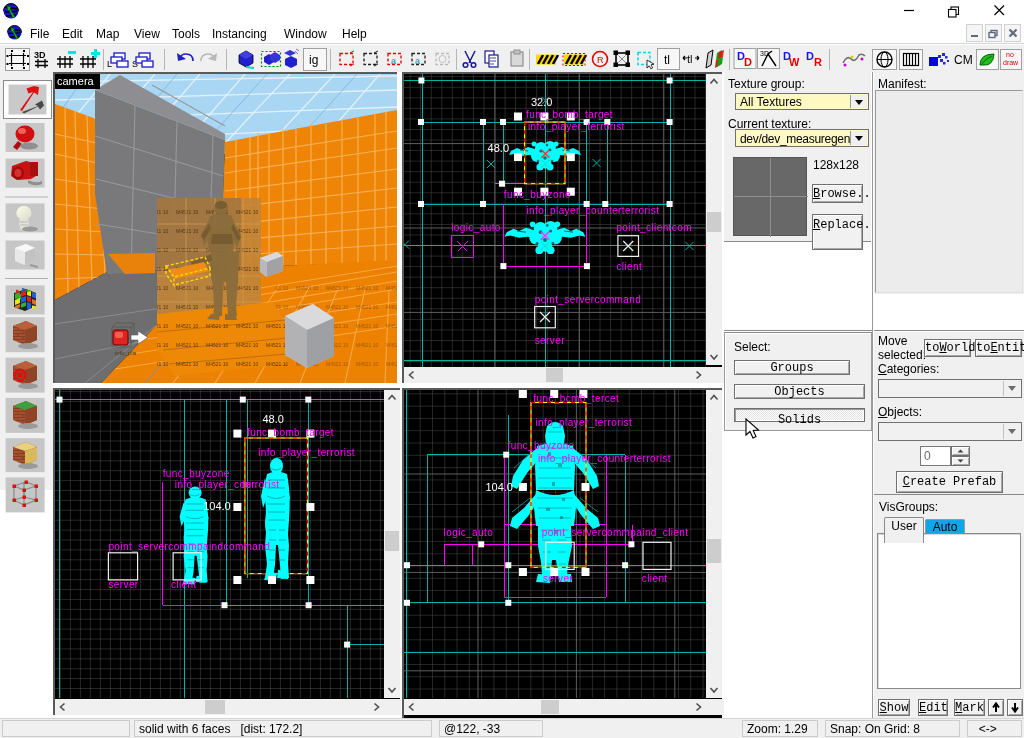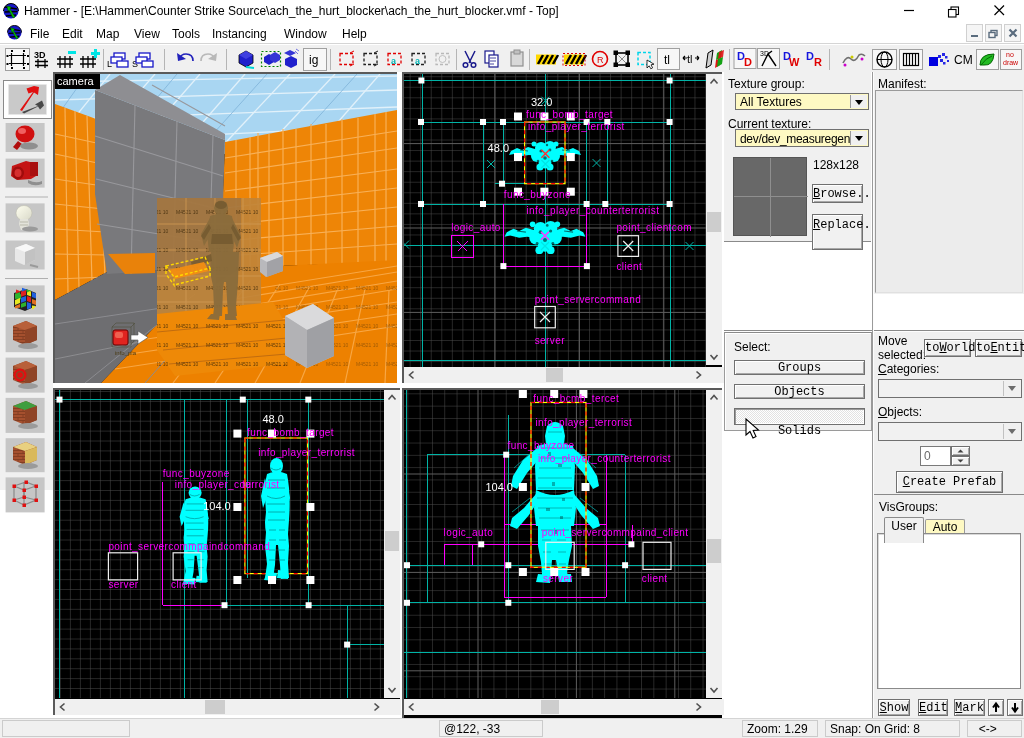--- a/index.html
+++ b/index.html
@@ -34,21 +34,20 @@
 <body>
 <div id="app">
 
   <div id="titlebar">
     <svg class="abs" style="left:3px;top:3px" width="16" height="16" viewBox="0 0 16 16">
       <circle cx="8" cy="8" r="7.5" fill="#1616c8"></circle>
       <path d="M0.5 8 A7.5 7.5 0 0 1 15.5 8" fill="none" stroke="#000" stroke-width="1"></path>
       <path d="M2 4 L14 6 M1.5 9 L14.5 8.5 M3 13 L13 12" stroke="#000" stroke-width="1.4" fill="none"></path>
       <path d="M4 3 l4 1 l-1 2 l5 8 l-2 1 l-4 -8 l-1 1 z" fill="#00c400" stroke="#004a00" stroke-width="0.5"></path>
     </svg>
-    <div id="titletext">Hammer - [E:\Hammer\Counter Strike Source\ach_the_hurt_blocker\ach_the_hurt_blocker.vmf - Top]</div>
     <svg class="abs" style="left:896px;top:0" width="128" height="22" viewBox="0 0 128 22">
       <path d="M8 10.5 h10" stroke="#000" stroke-width="1.2"></path>
       <rect x="55" y="7" width="7.5" height="7.5" fill="none" stroke="#000" stroke-width="1.1"></rect>
       <rect x="52.5" y="9.5" width="7.5" height="7.5" fill="#fff" stroke="#000" stroke-width="1.1"></rect>
       <path d="M98.5 5.5 l9.5 9.5 M108 5.5 l-9.5 9.5" stroke="#000" stroke-width="1.2"></path>
     </svg>
   </div>
 
   <div id="menubar">
     <svg class="abs" style="left:7px;top:3px" width="15" height="15" viewBox="0 0 16 16">
@@ -923,23 +922,23 @@
 
     <div class="abs grey" style="left:150px;top:0;width:150px;height:222px"></div>
     <div class="abs label" style="left:154px;top:5px">Manifest:</div>
     <div class="abs" style="left:151px;top:18px;width:148px;height:203px;background:#ececec;border:1px solid #9a9a9a;border-right-color:#e0e0e0;border-bottom-color:#e0e0e0"></div>
 
     <div class="abs" style="left:0;top:258px;width:300px;height:1px;background:#8a8a8a"></div>
     <div class="abs" style="left:0;top:259px;width:300px;height:1px;background:#fdfdfd"></div>
 
     <div class="abs grey" style="left:0;top:260px;width:148px;height:99px;border:1px solid #9a9a9a;border-top-color:#8a8a8a;box-shadow:inset 1px 1px 0 #fff"></div>
     <div class="abs label" style="left:10px;top:268px">Select:</div>
-    <div class="wbtn" style="left:10px;top:288px;width:131px;height:15px;padding-top:0">Groups</div>
+    <div class="wbtn" style="left:10px;top:288px;width:116px;height:15px;padding-top:0">Groups</div>
     <div class="wbtn" style="left:10px;top:312px;width:131px;height:15px;padding-top:0">Objects</div>
-    <div class="wbtn" style="left:10px;top:336px;width:131px;height:14px;padding-top:15px;background:#efefef;background-image:repeating-conic-gradient(#ffffff 0 25%, #e2e2e2 0 50%);background-size:2px 2px;box-shadow:inset 1px 1px 0 #9a9a9a, inset -1px -1px 0 #fff">Solids</div>
+    <div class="wbtn" style="left:10px;top:336px;width:131px;height:14px;padding-top:4px;background:#efefef;background-image:repeating-conic-gradient(#ffffff 0 25%, #e2e2e2 0 50%);background-size:2px 2px;box-shadow:inset 1px 1px 0 #9a9a9a, inset -1px -1px 0 #fff">Solids</div>
 
     <div class="abs grey" style="left:150px;top:260px;width:150px;height:163px;border-bottom:1px solid #8a8a8a"></div>
     <div class="abs label" style="left:154px;top:262px">Move<br>selected:</div>
     <div class="wbtn" style="left:200px;top:267px;width:47px;height:18px;padding-top:1px">to<u>W</u>orld</div>
     <div class="wbtn" style="left:251px;top:267px;width:47px;height:18px;padding-top:1px">to<u>E</u>ntity</div>
     <div class="abs label" style="left:154px;top:290px"><u>C</u>ategories:</div>
     <div class="combo" style="left:154px;top:307px;width:144px;height:19px;background:#f1f1f1">
       <div class="combobtn" style="opacity:0.55"></div>
     </div>
     <div class="abs label" style="left:154px;top:333px"><u>O</u>bjects:</div>
@@ -951,21 +950,21 @@
     <div class="wbtn" style="left:227px;top:384px;width:19px;height:10px"></div>
     <svg class="abs" style="left:227px;top:374px" width="19" height="20" viewBox="0 0 19 20">
       <path d="M6.5 6.5 l3 -3 l3 3 z" fill="#404040"></path>
       <path d="M6.5 13.5 l3 3 l3 -3 z" fill="#404040"></path>
     </svg>
     <div class="wbtn" style="left:172px;top:399px;width:107px;height:22px;padding-top:3px"><u>C</u>reate Prefab</div>
 
     <div class="abs grey" style="left:150px;top:423px;width:150px;height:223px"></div>
     <div class="abs label" style="left:155px;top:428px">VisGroups:</div>
     <div class="abs" style="left:160px;top:445px;width:40px;height:26px;background:#f0f0f0;border:1px solid #8a8a8a;border-bottom:none;border-radius:2px 2px 0 0;font-size:12px;text-align:center;padding-top:1px;z-index:2">User</div>
-    <div class="abs" style="left:201px;top:447px;width:40px;height:26px;background:#fef9c3;border:1px solid #9a9a9a;border-bottom:none;border-radius:2px 2px 0 0;font-size:12px;text-align:center">Auto</div>
+    <div class="abs" style="left:201px;top:447px;width:40px;height:26px;background:#0ea5e9;border:1px solid #9a9a9a;border-bottom:none;border-radius:2px 2px 0 0;font-size:12px;text-align:center">Auto</div>
     <div class="abs" style="left:153px;top:461px;width:144px;height:156px;background:#fff;border:1px solid #8a8a8a;box-shadow:inset 1px 1px 0 #d8d8d8"></div>
     <div class="wbtn" style="left:154px;top:627px;width:32px;height:17px;padding-top:1px"><u>S</u>how</div>
     <div class="wbtn" style="left:194px;top:627px;width:30px;height:17px;padding-top:1px"><u>E</u>dit</div>
     <div class="wbtn" style="left:230px;top:627px;width:31px;height:17px;padding-top:1px"><u>M</u>ark</div>
     <div class="wbtn" style="left:264px;top:627px;width:16px;height:17px"></div>
     <div class="wbtn" style="left:283px;top:627px;width:16px;height:17px"></div>
     <svg class="abs" style="left:264px;top:627px" width="36" height="17" viewBox="0 0 36 17">
       <path d="M8 13 V6 M5 8.5 L8 4.5 L11 8.5" stroke="#000" stroke-width="2" fill="none"></path>
       <path d="M27 4 V11 M24 8.5 L27 12.5 L30 8.5" stroke="#000" stroke-width="2" fill="none"></path>
     </svg>
@@ -973,18 +972,19 @@
     <div class="abs" style="left:148px;top:0;width:1px;height:646px;background:#9a9a9a"></div>
     <div class="abs" style="left:149px;top:0;width:1px;height:646px;background:#fdfdfd"></div>
 
     <svg class="abs" style="left:21px;top:346px" width="18" height="24" viewBox="0 0 18 24">
       <path d="M1 1 L1 17 L5 13.5 L8 20 L11 18.6 L8.2 12.4 L13.5 12 Z" fill="#fff" stroke="#000" stroke-width="1.1"></path>
     </svg>
   </div>
 
   <div id="statusbar">
     <div class="scell" style="left:2px;width:128px"></div>
+    <div class="scell" style="left:134px;width:298px">solid with 6 faces&nbsp;&nbsp; [dist: 172.2]</div>
     <div class="scell" style="left:439px;width:104px">@122, -33</div>
     <div class="scell" style="left:742px;width:76px">Zoom: 1.29</div>
     <div class="scell" style="left:825px;width:135px">Snap: On Grid: 8</div>
     <div class="scell" style="left:967px;width:55px">&nbsp;&nbsp;&lt;-&gt;</div>
   </div>
 </div>
 
 </body></html>

